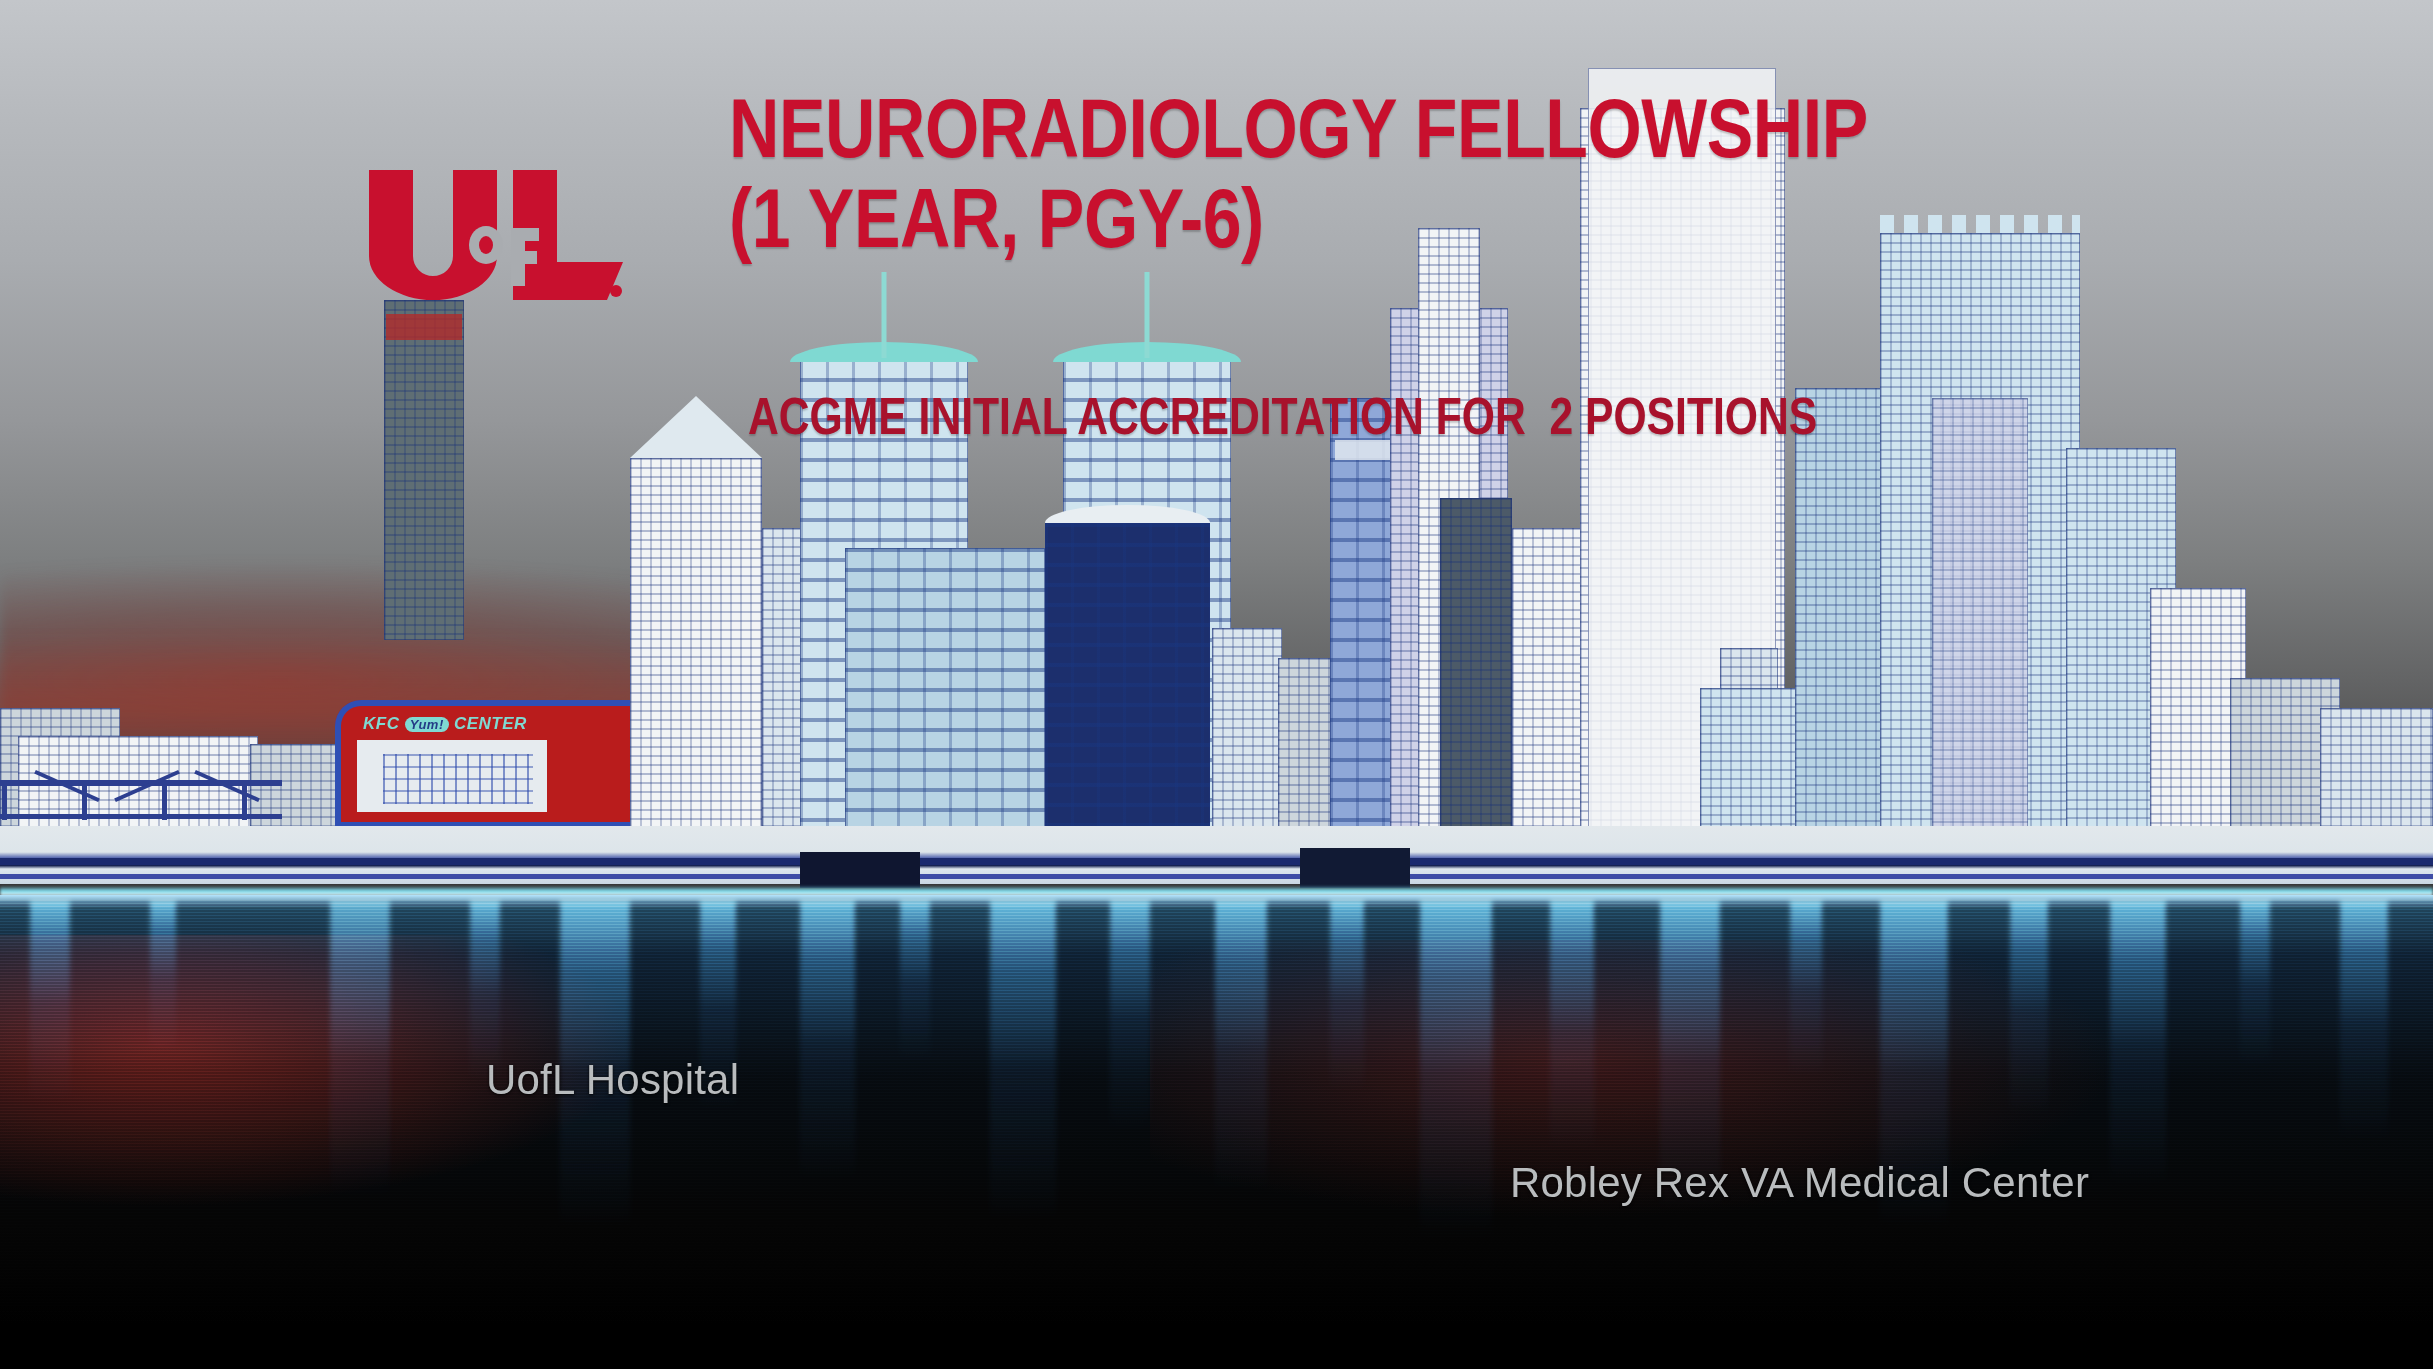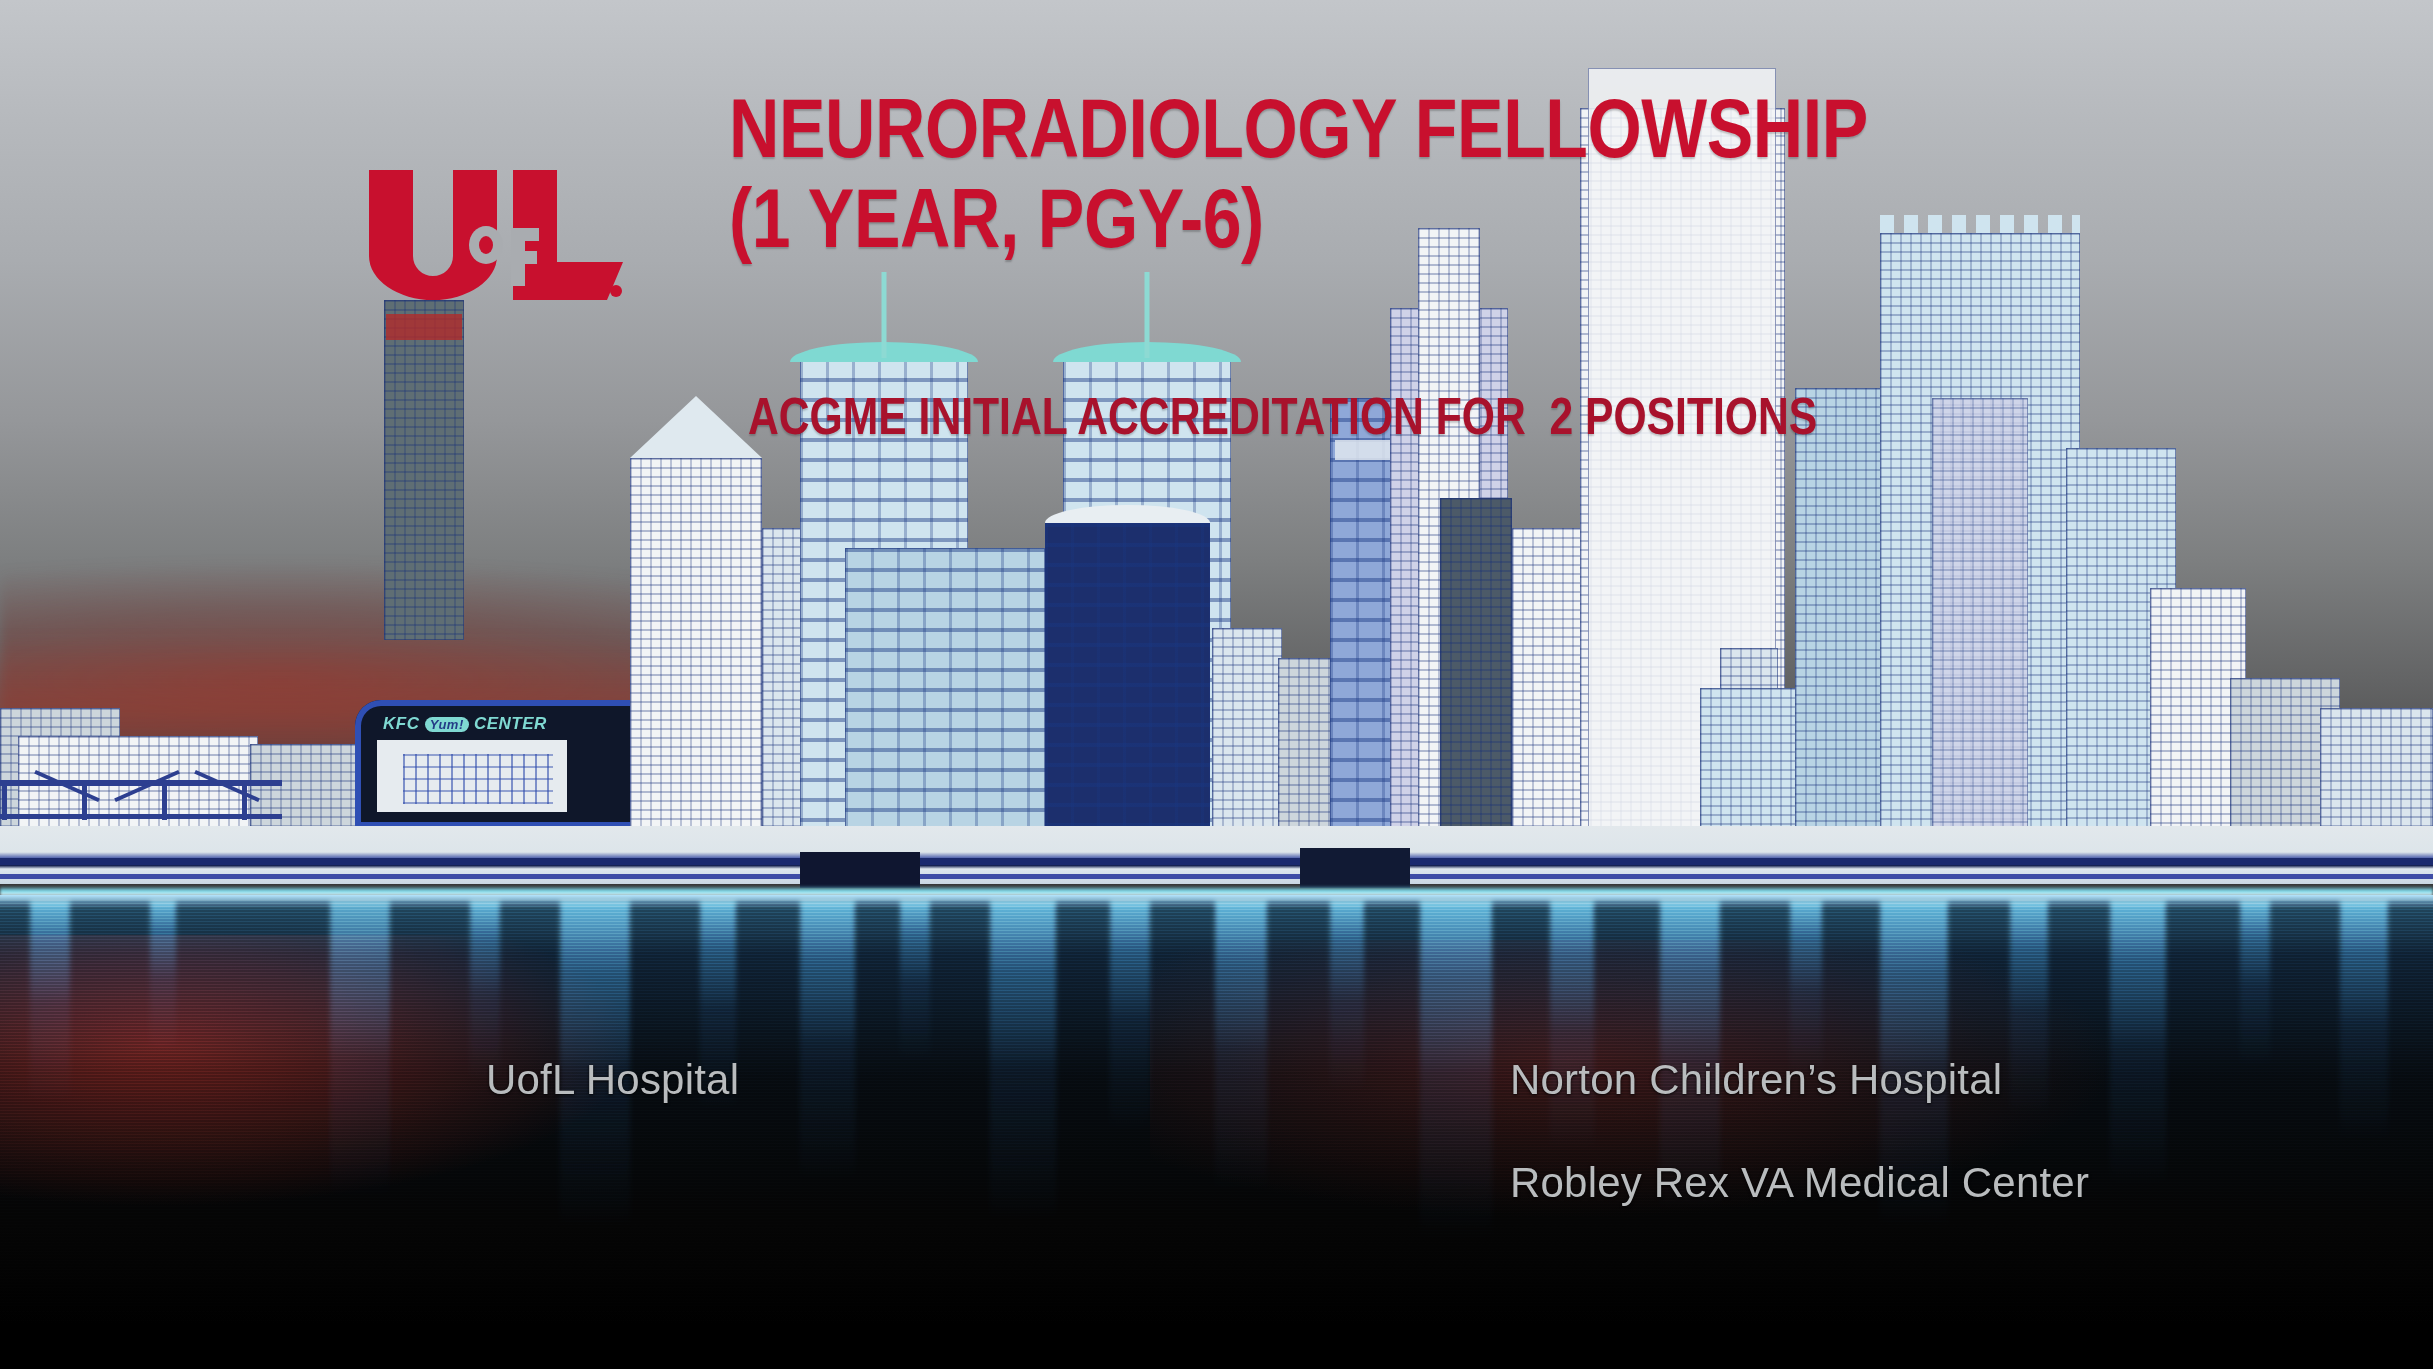--- a/index.html
+++ b/index.html
@@ -142,22 +142,22 @@
     position:absolute;left:0;top:874px;width:2433px;height:5px;background:#24349a;opacity:.85;
   }
   .glowline{
     position:absolute;left:0;top:886px;width:2433px;height:10px;
     background:linear-gradient(to bottom, rgba(120,225,255,.0), rgba(130,235,255,.95), rgba(255,255,255,.9));
     filter:blur(1.5px);
   }
 
   
   .yum{
-    position:absolute;left:355px;top:700px;width:335px;height:128px;
-    background:#0f172a;
+    position:absolute;left:335px;top:700px;width:335px;height:128px;
+    background:#b91c1c;
     border-radius:26px 26px 0 0;
     box-shadow:inset 0 0 0 6px #2f4fb4;
   }
   .yum-screen{
     position:absolute;left:22px;top:40px;width:190px;height:72px;background:#e6ebef;
   }
   .yum-screen:after{
     content:"";position:absolute;left:26px;top:14px;right:14px;bottom:8px;
     background:repeating-linear-gradient(to right,rgba(40,70,170,.55) 0 2px,transparent 2px 12px),
                repeating-linear-gradient(to bottom,rgba(40,70,170,.45) 0 2px,transparent 2px 12px);
@@ -432,17 +432,16 @@
 
   <div class="title">
     <div>NEURORADIOLOGY FELLOWSHIP</div>
     <div>(1 YEAR, PGY-6)</div>
   </div>
 
   <div class="subtitle">ACGME INITIAL ACCREDITATION FOR  2 POSITIONS</div>
 
   <div class="hospitals">
     <div class="hosp h1">UofL Hospital</div>
-    <div class="hosp h3">Norton Children’s Hospital</div>
     <div class="hosp h4">Robley Rex VA Medical Center</div>
   </div>
 
 </div>
 
 </body></html>

